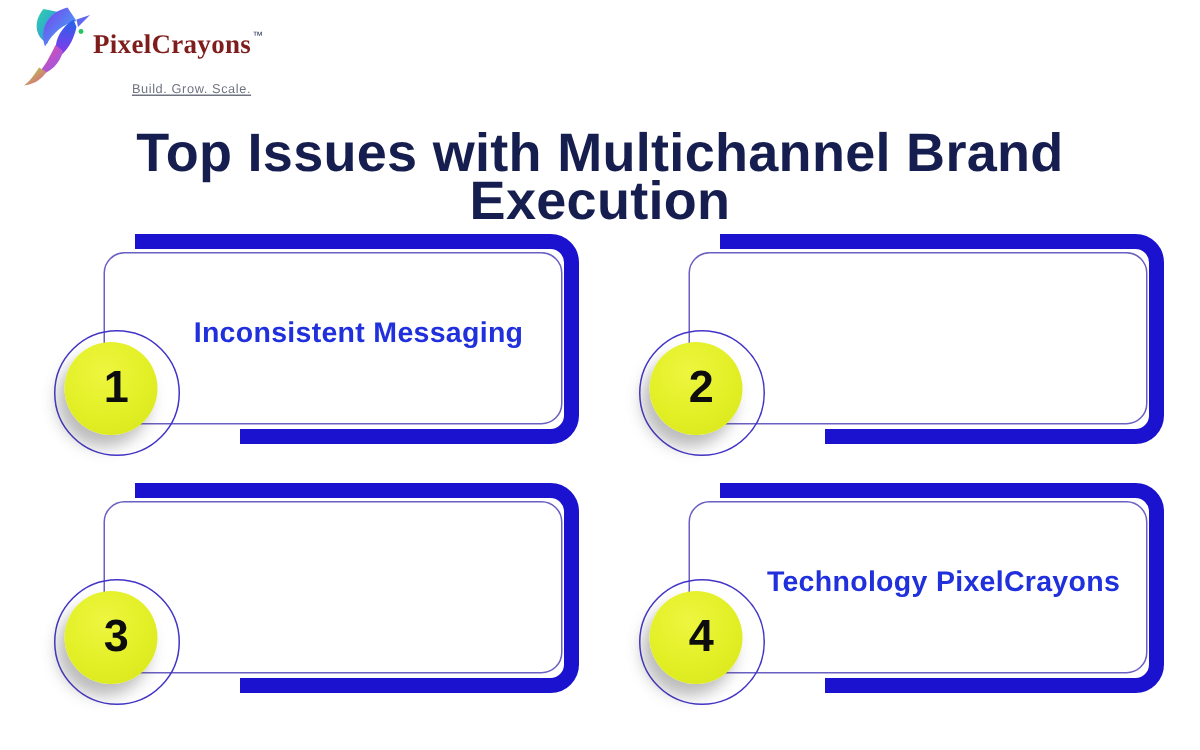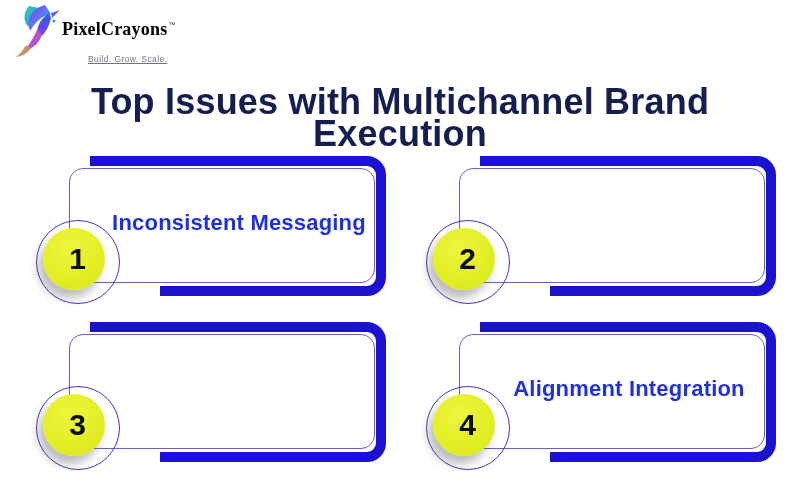--- a/index.html
+++ b/index.html
@@ -8,21 +8,21 @@
     font-family:"Liberation Sans", sans-serif; overflow:hidden;
   }
 
   
   .logo { position:absolute; left:14px; top:4px; display:flex; align-items:flex-start; }
   .logo svg { width:48px; height:54px; }
   .brand-text { margin-left:0px; margin-top:16px; }
   .brand-row { display:flex; align-items:flex-start; }
   .brand-name {
     font-family:"Liberation Serif", serif; font-weight:bold;
-    font-size:18px; color:#000000; letter-spacing:0.2px; line-height:1;
+    font-size:18px; color:#7f1d1d; letter-spacing:0.2px; line-height:1;
   }
   .brand-tm { font-size:7px; color:#223159; margin-top:1px; margin-left:1px; }
   .brand-tagline {
     font-size:8.5px; color:#6f7480; text-align:right; margin-top:16px;
     letter-spacing:0.4px; padding-right:8px;text-decoration:underline;
   }
 
   
   .main-title {
     position:absolute; top:86px; left:0; width:100%; text-align:center;
@@ -43,21 +43,21 @@
     position:absolute; left:39px; top:18px; width:306px; height:115px;
     box-sizing:border-box; background:#ffffff;
     border:1.5px solid #6a5fc2; border-radius:14px; z-index:2;
   }
   .label-wrap {
     position:absolute; left:39px; top:18px; width:306px; height:115px;
     box-sizing:border-box; display:flex; align-items:center; justify-content:center;
     padding-left:34px; padding-bottom:6px; z-index:3;
   }
   .card-label {
-    font-size:22px; font-weight:bold; color:#2030dc; letter-spacing:0.2px;
+    font-size:19px; font-weight:bold; color:#2030dc; letter-spacing:0.2px;
     white-space:nowrap;
   }
 
   .ring {
     position:absolute; left:6px; top:70px; width:84px; height:84px;
     box-sizing:border-box; border:1.6px solid #4334c8; border-radius:50%;
     background:transparent; z-index:4;
   }
   .num-badge {
     position:absolute; left:13px; top:78px; width:62px; height:62px;
@@ -146,19 +146,19 @@
     <div class="ring"></div>
     <div class="num-badge">3</div>
   </div>
 
   <div class="card card-4">
     <svg class="bracket" width="365" height="160" viewBox="0 0 365 160" aria-hidden="true">
       <path d="M60 11 H337 A14 14 0 0 1 351 25 V127 A14 14 0 0 1 337 141 H130" fill="none" stroke="#1b12cf" stroke-width="10"></path>
     </svg>
     <div class="panel"></div>
     <div class="label-wrap">
-      <span class="card-label">Alignment Integration</span>
+      <span class="card-label">Technology PixelCrayons</span>
     </div>
     <div class="ring"></div>
     <div class="num-badge">4</div>
   </div>
 
 </div>
 
 </body></html>

